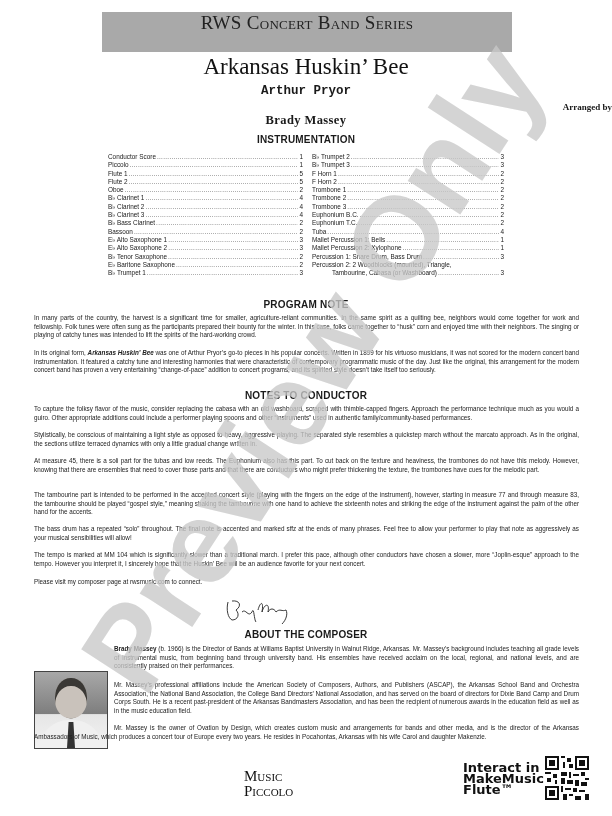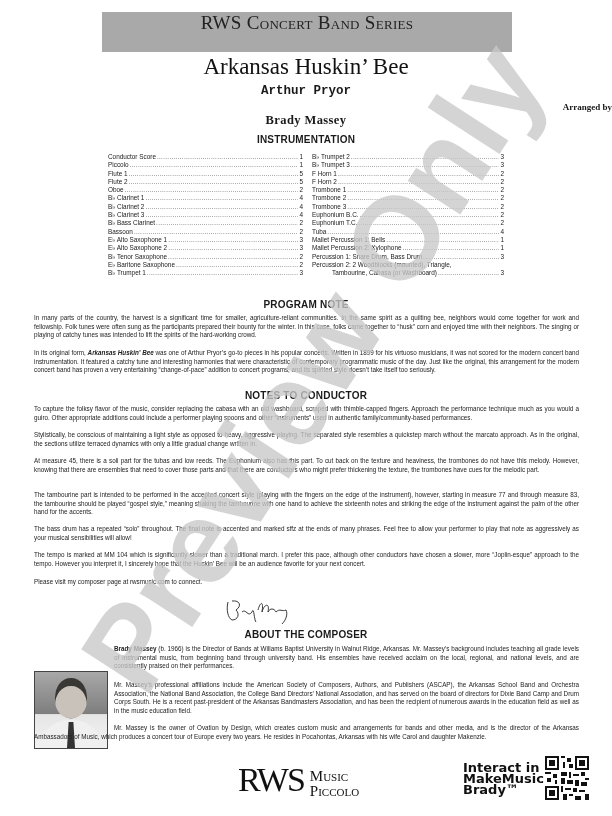--- a/index.html
+++ b/index.html
@@ -228,28 +228,27 @@
   <div class="shirt"></div>
   <div class="head"></div>
   <div class="tie"></div>
 </div>
 
 <div class="about-text" style="top:645px;"><b>Brady Massey</b><span> (b. 1966) is the Director of Bands at Willams Baptist University in Walnut Ridge, Arkansas. Mr. Massey’s background includes teaching all grade levels of instrumental music, from beginning band through university band. His ensembles have received acclaim on the local, regional, and national levels, and are consistently praised on their performances.</span></div>
 <div class="about-text" style="top:681px;">Mr. Massey’s professional affiliations include the American Society of Composers, Authors, and Publishers (ASCAP), the Arkansas School Band and Orchestra Association, the National Band Association, the College Band Directors’ National Association, and has served on the board of directors for Dixie Band Camp and Drum Corps South. He is a recent past-president of the Arkansas Bandmasters Association, and has been the recipient of numerous awards in the education field as well as in the music education field.</div>
 <div class="about-text" style="top:724px; left:34px; width:545px; text-indent:80px;">Mr. Massey is the owner of Ovation by Design, which creates custom music and arrangements for bands and other media, and is the director of the Arkansas Ambassadors of Music, which produces a concert tour of Europe every two years. He resides in Pocahontas, Arkansas with his wife Carol and daughter Makenzie.</div>
 
 <div class="logo">
-  <span class="mark">RWS</span>
   <span class="words"><span>Music</span><br><span>Piccolo</span></span>
 </div>
 
 <div class="mm-text">
   <div>Interact in</div>
   <div>MakeMusic</div>
-  <div>Brady™</div>
+  <div>Flute™</div>
 </div>
 
 <svg class="qr" viewBox="0 0 22 22" shape-rendering="crispEdges">
   <rect x="0" y="0" width="22" height="22" fill="#fff"></rect>
   <g fill="#111">
     <rect x="0" y="0" width="7" height="7"></rect>
       <rect x="1" y="1" width="5" height="5" fill="#fff"></rect>
       <rect x="2" y="2" width="3" height="3"></rect>
     <rect x="15" y="0" width="7" height="7"></rect>
       <rect x="16" y="1" width="5" height="5" fill="#fff"></rect>

